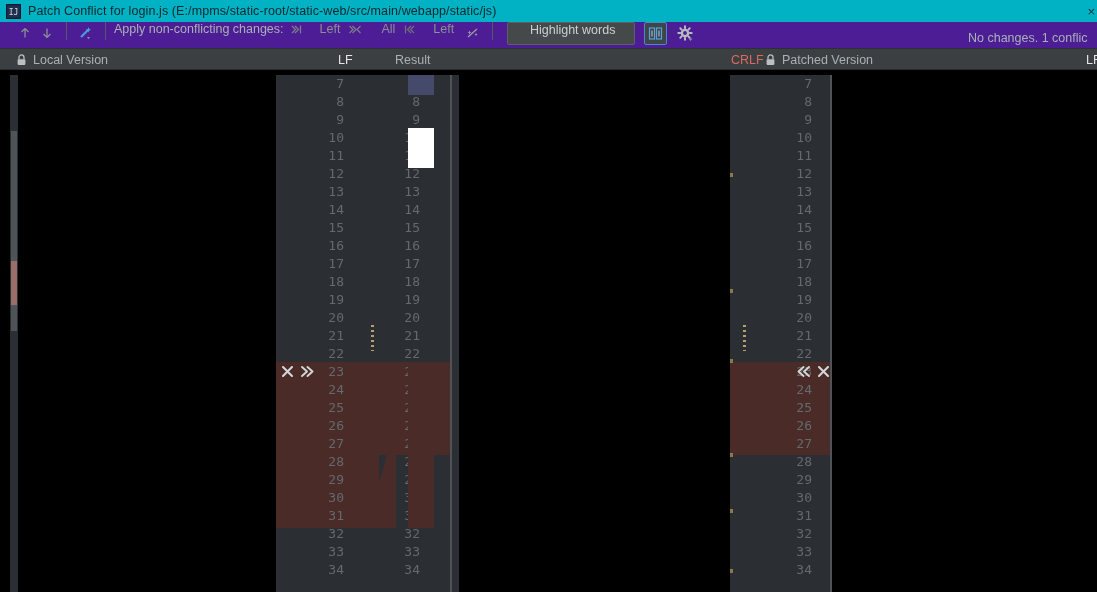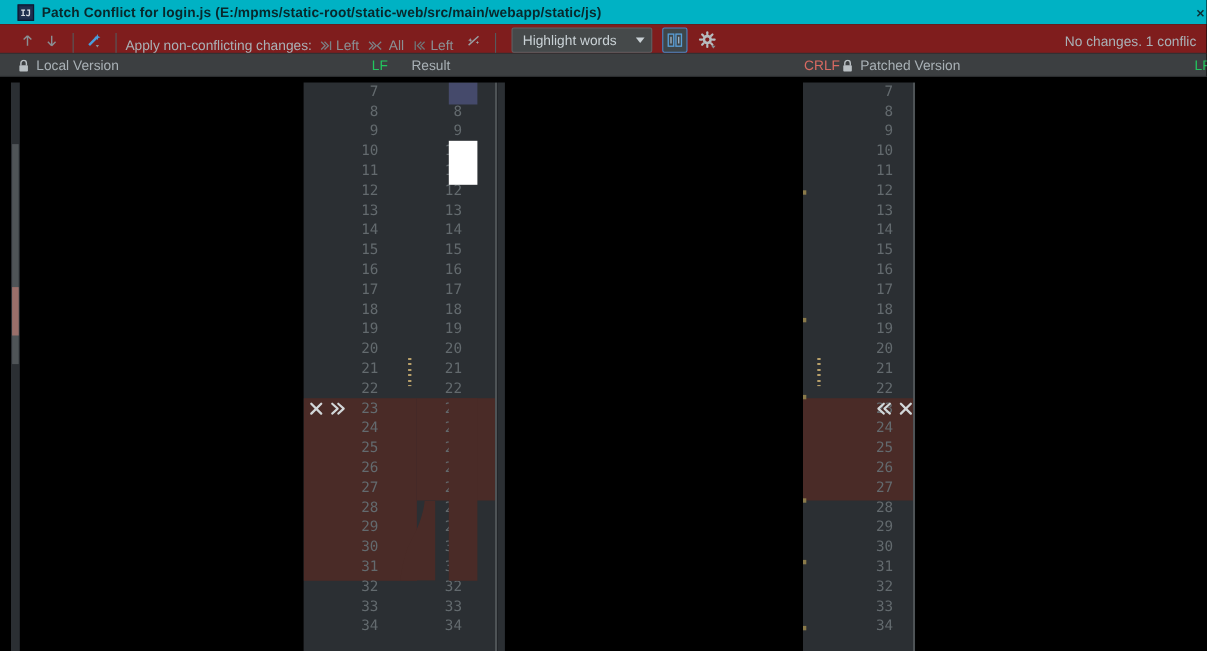--- a/index.html
+++ b/index.html
@@ -11,25 +11,24 @@
     background: #000000;
     font-family: "Liberation Sans", sans-serif;
   }
 
   
   .titlebar {
     height: 22px;
     background: #00b2c4;
     display: flex;
     align-items: center;
-    padding-left: 16px;
+    padding-left: 6px;
     color: #0c2b2f;
     font-size: 12.5px;
     position: relative;
-    font-weight: bold;
   }
   .titlebar-icon {
     width: 15px; height: 15px;
     background: #1b2a4a;
     border: 1px solid #0c1830;
     margin-right: 7px;
     display: flex; align-items: center; justify-content: center;
     flex: 0 0 auto;
   }
   .titlebar-icon svg { display: block; }
@@ -44,23 +43,23 @@
     right: 2px; top: 0;
     height: 22px;
     display: flex; align-items: center;
     color: #0a2e33;
     font-size: 13px;
   }
 
   
   .toolbar {
     height: 27px;
-    background: #7f1d1d;
+    background: #4c1d95;
     display: flex;
-    align-items: flex-end;
+    align-items: flex-start;
     padding: 0 8px 0 14px;
     position: relative;
     border-bottom: 1px solid #2e3133;
   }
   .tb-icon-btn {
     width: 22px; height: 22px;
     display: flex; align-items: center; justify-content: center;
     flex: 0 0 auto;
   }
   .tb-sep {
@@ -70,21 +69,21 @@
     flex: 0 0 auto;
   }
   .tb-label {
     color: #a9b1b6;
     font-size: 12.5px;
     white-space: nowrap;
     margin-right: 6px;
   }
   .tb-action {
     display: flex; align-items: center;
-    gap: 3px;
+    gap: 17px;
     margin-right: 8px;
     flex: 0 0 auto;
   }
   .tb-action .lbl {
     color: #8a9094;
     font-size: 12.5px;
     white-space: nowrap;
   }
   .combo {
     height: 23px;
@@ -93,20 +92,21 @@
     border: 1px solid #5d6264;
     border-radius: 2px;
     display: flex;
     align-items: center;
     padding: 0 6px 0 9px;
     margin-left: 6px;
     color: #c9d1d5;
     font-size: 12.5px;
     justify-content: space-between;
     gap: 12px;
+    flex-direction: column;
   }
   .combo .caret {
     width: 0; height: 0;
     border-left: 4px solid transparent;
     border-right: 4px solid transparent;
     border-top: 5px solid #c9d1d5;
   }
   .toggle-btn {
     width: 23px; height: 23px;
     border: 1px solid #4a88c7;
@@ -143,21 +143,21 @@
   .hdr-item {
     position: absolute;
     top: 0; height: 21px;
     display: flex; align-items: center;
     font-size: 12.5px;
     color: #a9b1b6;
     white-space: nowrap;
     text-align: right;
   }
   .lock-ico { margin-right: 6px; display: flex; }
-  .hdr-lf   { color: #22c55e; }
+  .hdr-lf   { color: #e5e5e5; }
   .hdr-crlf { color: #d96a62; }
 
   
   .body {
     position: absolute;
     left: 0; top: 75px;
     width: 1097px;
     height: 517px;
     background: #000000;
   }
@@ -428,21 +428,21 @@
       <svg width="11" height="12" viewBox="0 0 11 12">
         <path d="M3 5.5 L3 3.4 a2.5 2.5 0 0 1 5 0 L8 5.5" fill="none" stroke="#b9bfc3" stroke-width="1.3"></path>
         <rect x="1.6" y="5.3" width="7.8" height="5.6" rx="0.8" fill="#b9bfc3"></rect>
       </svg>
     </span>
     <span>Local Version</span>
   </div>
 
   <div class="hdr-item hdr-lf" style="left:338px;">LF</div>
 
-  <div class="hdr-item" style="left:374px;">Result</div>
+  <div class="hdr-item" style="left:395px;">Result</div>
 
   <div class="hdr-item hdr-crlf" style="left:731px;">CRLF</div>
 
   <div class="hdr-item" style="left:765px;">
     <span class="lock-ico">
       <svg width="11" height="12" viewBox="0 0 11 12">
         <path d="M3 5.5 L3 3.4 a2.5 2.5 0 0 1 5 0 L8 5.5" fill="none" stroke="#b9bfc3" stroke-width="1.3"></path>
         <rect x="1.6" y="5.3" width="7.8" height="5.6" rx="0.8" fill="#b9bfc3"></rect>
       </svg>
     </span>

